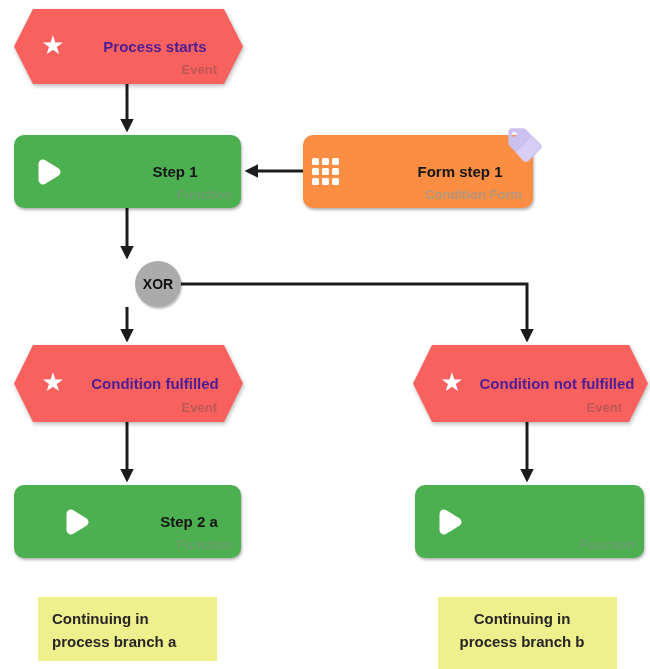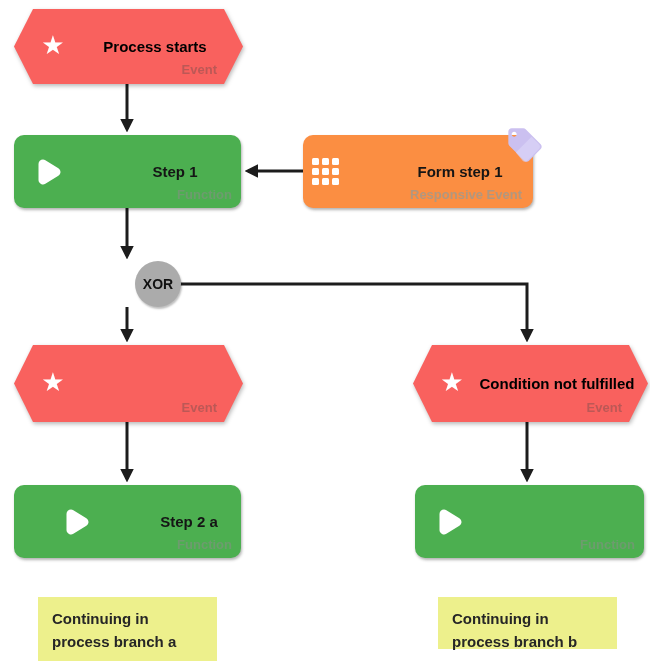--- a/index.html
+++ b/index.html
@@ -40,21 +40,21 @@
     color: #ffffff;
     flex: 0 0 28px;
     text-align: center;
     padding-bottom: 3px;
   }
   .hex .label {
     flex: 1;
     text-align: center;
     font-size: 15px;
     font-weight: bold;
-    color: #000000;
+    color: #4c1d95;
     line-height: 1.4;
   }
   .hex .label span { display: inline-block; max-width: 155px; }
   .type-label {
     position: absolute;
     font-size: 13px;
     font-weight: bold;
   }
   .hex .type-label { right: 26px; bottom: 7px; color: #bc5856; }
 
@@ -162,37 +162,38 @@
           <i></i>
           <i></i>
           <i></i>
           <i></i>
           <i></i>
           <i></i>
           <i></i>
       </span>
     </span>
     <span class="label">Form step 1</span>
-    <span class="type-label">Responsive Event</span>
+    <span class="type-label">Condition Form</span>
   </div>
 
   <div class="tag-badge" style="left:505px; top:125px;">
     <svg width="40" height="40" viewBox="0 0 24 24">
       <path fill="#cbc0f0" d="M21.41 11.58l-9-9C12.05 2.22 11.55 2 11 2H4c-1.1 0-2 .9-2 2v7c0 .55.22 1.05.59 1.42l9 9c.36.36.86.58 1.41.58.55 0 1.05-.22 1.41-.59l7-7c.37-.36.59-.86.59-1.41 0-.55-.23-1.06-.59-1.42zM5.5 7C4.67 7 4 6.33 4 5.5S4.67 4 5.5 4 7 4.67 7 5.5 6.33 7 5.5 7z"></path>
       <path fill="#dcd5f7" d="M12 21.99c.55 0 1.05-.22 1.41-.59l7-7c.37-.36.59-.86.59-1.41 0-.55-.23-1.06-.59-1.42l-4.5-4.5L6.5 16.5l4.09 4.91c.36.36.86.58 1.41.58z" opacity="0.65"></path>
     </svg>
   </div>
 
   <div class="node gateway" style="left: 104px; top: 261px; width: 46px; height: 46px; background: rgb(171, 171, 171); margin-left: 31px;">
     <span>XOR</span>
   </div>
 
   <div class="node hex-wrap" style="left:14px; top:345px; width:229px; height:77px;">
     <div class="hex" style="background: rgb(249, 97, 94);">
       <span class="icon-star">★</span>
+      <span class="label"><span>Condition fulfilled</span></span>
       <span class="type-label">Event</span>
     </div>
   </div>
 
   <div class="node hex-wrap" style="left:413px; top:345px; width:235px; height:77px;">
     <div class="hex" style="background: rgb(249, 97, 94);">
       <span class="icon-star">★</span>
       <span class="label"><span>Condition not fulfilled</span></span>
       <span class="type-label">Event</span>
     </div>
@@ -214,17 +215,17 @@
         <path d="M9 9 L22 17 L9 25 Z" fill="#ffffff" stroke="#ffffff" stroke-width="9" stroke-linejoin="round" stroke-linecap="round"></path>
       </svg>
     </span>
     <span class="type-label">Function</span>
   </div>
 
   <div class="node note" style="left: 38px; top: 597px; width: 179px; height: 64px; background: rgb(237, 240, 140);">
     <span class="note-text">Continuing in process branch a</span>
   </div>
 
-  <div class="node note" style="left: 438px; top: 597px; width: 179px; height: 52px; background: rgb(237, 240, 140);">
+  <div class="node note" style="left: 438px; top: 597px; width: 179px; height: 72px; background: rgb(237, 240, 140); text-align: center;">
     <span class="note-text">Continuing in process branch b</span>
   </div>
 
 </div>
 
 </body></html>

